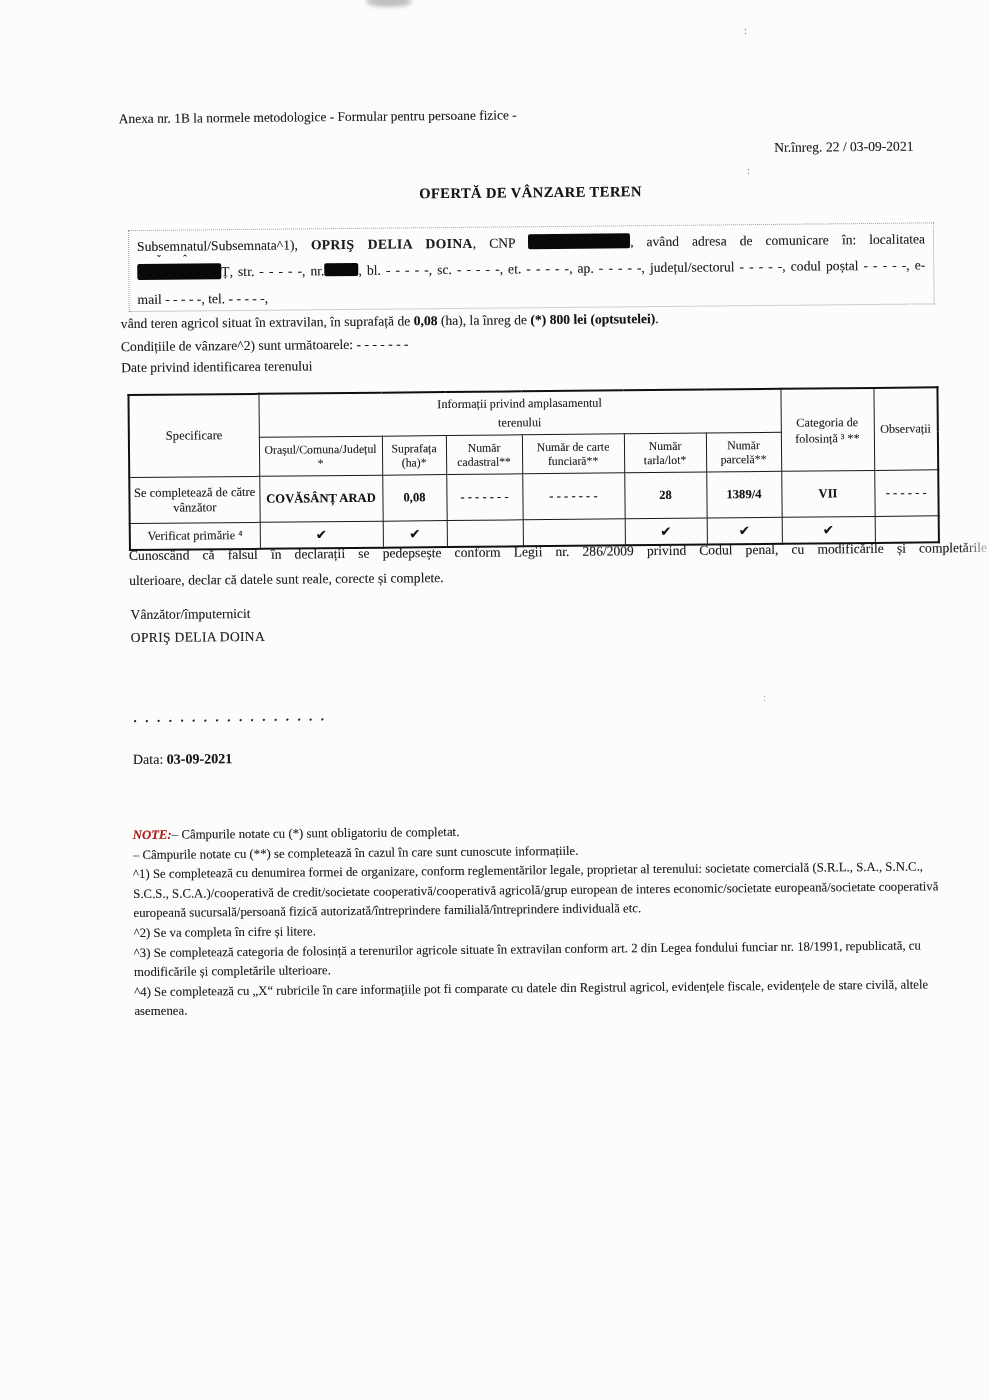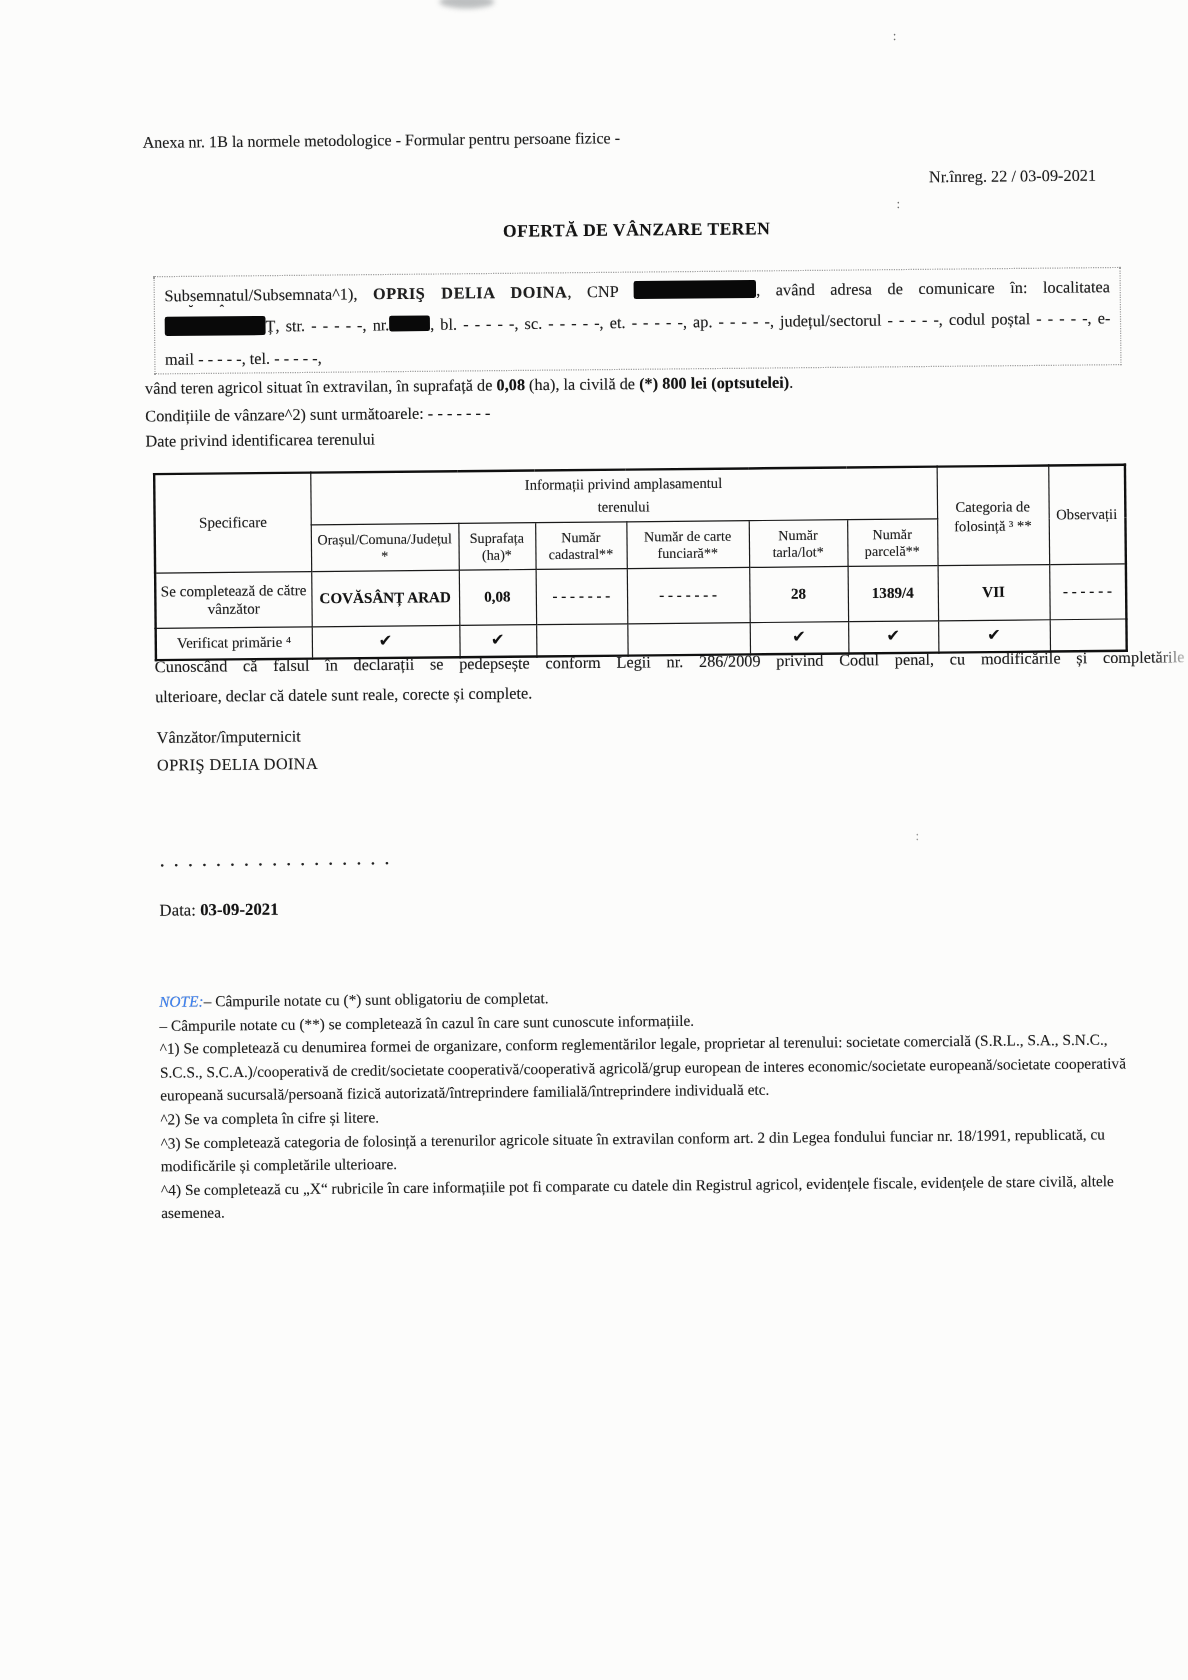--- a/index.html
+++ b/index.html
@@ -56,21 +56,21 @@
 
   .declaration{left:128px;top:543px;width:858px;font-size:13.6px;line-height:25px;}
   .decl-l1{text-align:justify;text-align-last:justify;white-space:nowrap;}
   .seller-role{left:129px;top:607px;font-size:13.6px;}
   .seller-name{left:129px;top:630px;font-size:13.6px;letter-spacing:.3px;}
   .sig-dots{left:131px;top:710px;font-size:13px;font-weight:bold;letter-spacing:2.6px;color:#222;}
   .date-line{left:130px;top:752px;font-size:14px;}
 
   .notes{left:129px;top:826px;font-size:12.8px;}
   .note-line{white-space:nowrap;line-height:19.6px;}
-  .note-label{font-weight:normal;font-style:italic;color:#3b82f6;}
+  .note-label{font-weight:bold;font-style:italic;color:#b91c1c;}
 
   .spk{position:absolute;color:#6f6f6f;font-size:11px;text-shadow:none;}
   .spk-blob{position:absolute;left:366px;top:-4px;width:46px;height:11px;background:#a8abad;
     border-radius:50%;filter:blur(2px);opacity:.75;}
   .edge-fade{position:absolute;top:0;right:0;width:28px;height:100%;pointer-events:none;
     background:linear-gradient(to right,rgba(252,252,251,0),rgba(252,252,251,.8));}
 </style>
 </head>
 <body>
 
@@ -85,21 +85,21 @@
       <div class="box-line jlast">
         <span>Subsemnatul/Subsemnata^1), </span><span class="intro-name">OPRIŞ DELIA DOINA</span><span>, CNP </span><span class="bar bar-cnp"></span><span>, având adresa de comunicare în: localitatea</span>
       </div>
       <div class="box-line jlast">
         <span class="bar bar-loc"><span class="dia d1">˘</span><span class="dia d2">ˆ</span></span><span>Ț</span><span>, str. - - - - -, nr.</span><span class="bar bar-nr"></span><span>, bl. - - - - -, sc. - - - - -, et. - - - - -, ap. - - - - -, județul/sectorul - - - - -, codul poștal - - - - -, e-</span>
       </div>
       <div class="box-line">mail - - - - -, tel. - - - - -,</div>
     </div>
 
     <div class="abs sale-line">
-      <span>vând teren agricol situat în extravilan, în suprafață de </span><b>0,08</b><span> (ha), la civilă de </span><b>(*) 800 lei (optsutelei)</b><span>.</span>
+      <span>vând teren agricol situat în extravilan, în suprafață de </span><b>0,08</b><span> (ha), la înreg de </span><b>(*) 800 lei (optsutelei)</b><span>.</span>
     </div>
 
     <div class="abs conditions-line">
       <span>Condițiile de vânzare^2) sunt următoarele: </span><b>- - - - - - -</b>
     </div>
 
     <div class="abs table-caption">Date privind identificarea terenului</div>
 
     <table class="abs land-table">
       <colgroup>

